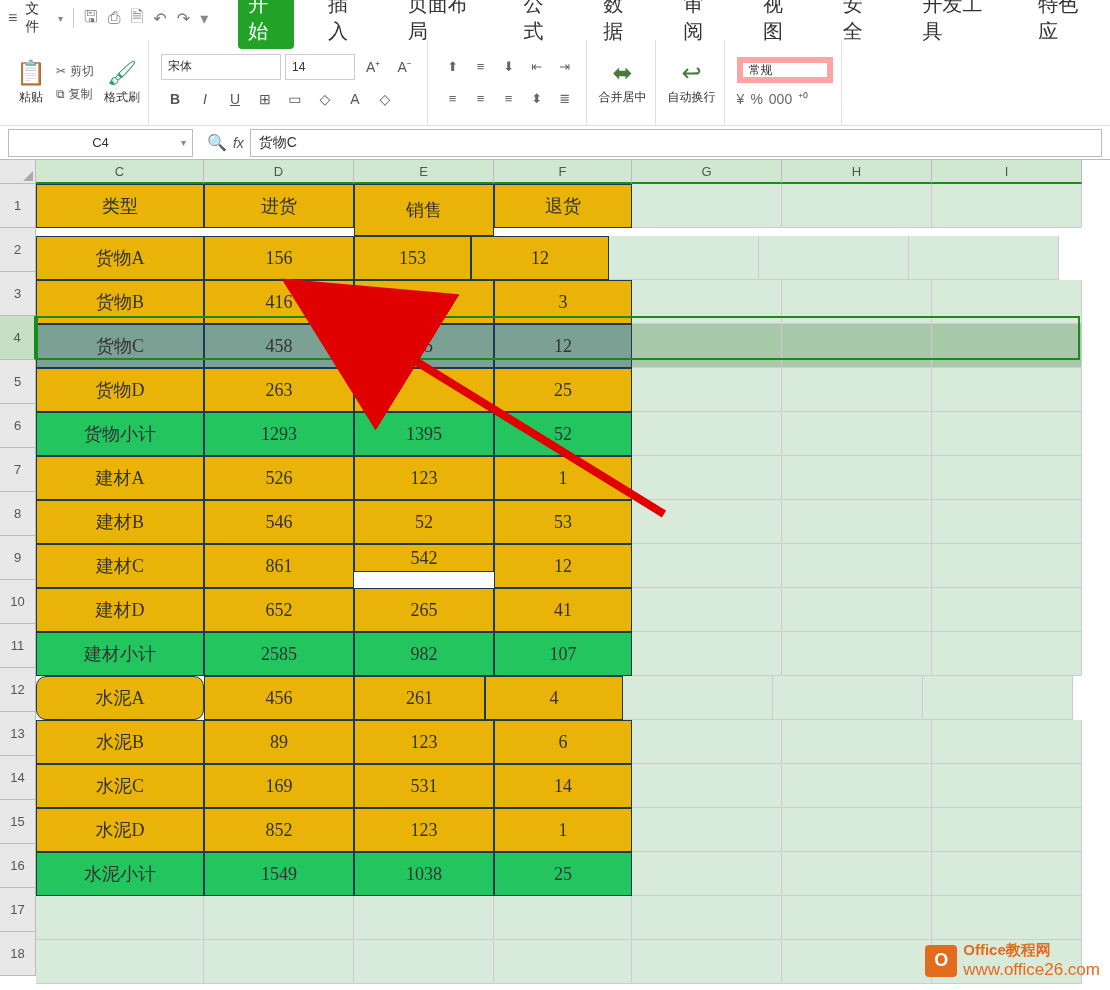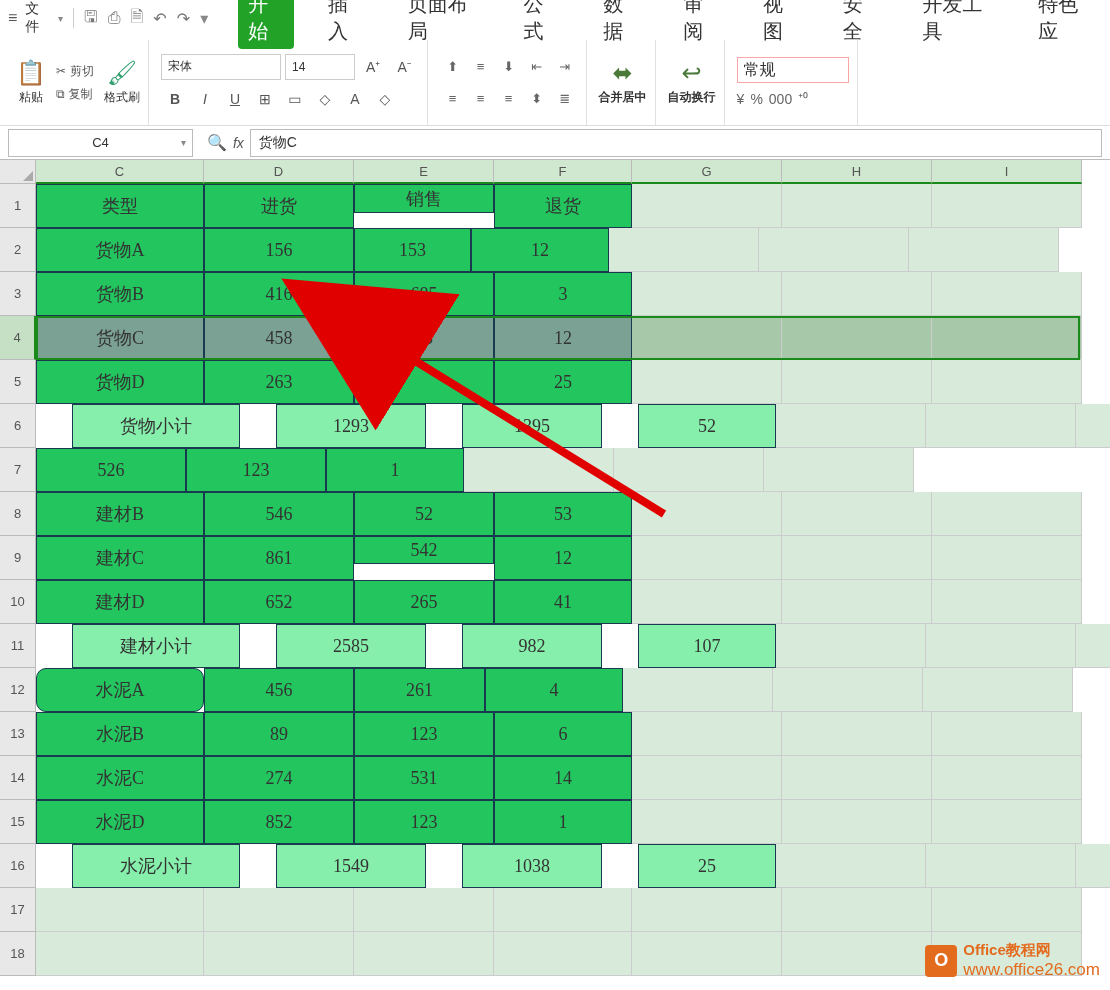--- a/index.html
+++ b/index.html
@@ -39,24 +39,24 @@
 .underline-color { border-bottom: 2px solid #d00; }
 .font-color { border-bottom: 2px solid #d00; }
 .fill-color { border-bottom: 2px solid #fc0; }
 
 .align-group { display: flex; flex-direction: column; gap: 6px; }
 .align-row { display: flex; gap: 2px; }
 .align-row button { width: 26px; height: 26px; background: none; border: none; font-size: 13px; color: #666; }
 
 .big-btn { display: flex; flex-direction: column; align-items: center; justify-content: center; gap: 2px; padding: 0 8px; }
 .big-btn-icon { font-size: 24px; color: #4a7a3a; }
-.big-btn-label { font-size: 12px; font-weight: bold; }
+.big-btn-label { font-size: 12px; }
 
 .numfmt { display: flex; flex-direction: column; gap: 6px; padding: 0 8px; }
-.numfmt-combo { width: 112px; height: 26px; border: 1px solid #fca5a5; padding: 0 6px; font-size: 16px; display: flex; align-items: center; }
+.numfmt-combo { width: 96px; height: 26px; border: 6px solid #fca5a5; padding: 0 6px; font-size: 12px; display: flex; align-items: center; }
 .numfmt-row { display: flex; gap: 6px; align-items: center; font-size: 14px; color: #666; }
 
 
 .formula-bar { display: flex; align-items: center; height: 34px; border-bottom: 1px solid #bbb; }
 .namebox { width: 185px; height: 28px; border: 1px solid #bbb; margin: 0 8px; text-align: center; display: flex; align-items: center; justify-content: center; position: relative; }
 .namebox-chevron { position: absolute; right: 6px; color: #888; font-size: 10px; }
 .fx-zoom { font-size: 16px; color: #777; margin: 0 6px; }
 .fx-label { font-style: italic; font-size: 14px; color: #555; margin-right: 6px; }
 .formula-input { flex: 1; height: 28px; border: 1px solid #bbb; padding: 0 8px; font-size: 14px; display: flex; align-items: center; margin-right: 8px; }
 
@@ -68,22 +68,22 @@
 .col-header { background: #e8e8e8; border-right: 1px solid #bbb; border-bottom: 1px solid #bbb; display: flex; align-items: center; justify-content: center; color: #555; font-size: 13px; }
 .row-headers { position: absolute; left: 0; top: 24px; width: 36px; }
 .row-header { background: #e8e8e8; border-right: 1px solid #bbb; border-bottom: 1px solid #bbb; display: flex; align-items: center; justify-content: center; color: #555; font-size: 13px; }
 .cells { position: absolute; left: 36px; top: 24px; }
 .cell-row { display: flex; }
 .cell { border-right: 1px solid #ccc; border-bottom: 1px solid #ccc; display: flex; align-items: center; justify-content: center; font-family: SimSun, serif; font-size: 18px; }
 .cell-bg { background: #d8ebdb; }
 
 
 .tcell { border: 1px solid #1a3a50; }
-.tcell-blue { background: #22c55e; }
-.tcell-green { background: #86efac; margin-left: 36px; }
+.tcell-blue { background: #eab308; }
+.tcell-green { background: #22c55e; }
 
 
 .row-selected .cell { background: #a8c8aa !important; }
 .row-selected .tcell { background: #7ba094 !important; }
 .selection-border { position: absolute; border: 2px solid #1a8a1a; pointer-events: none; }
 .rowhdr-sel { background: #c5e0c5 !important; border-right: 2px solid #1a8a1a !important; }
 .col-header.hdr-top-sel { border-bottom: 2px solid #1a8a1a; background: #d0e8d0; }
 
 
 .arrow { position: absolute; pointer-events: none; }
@@ -249,21 +249,21 @@
       <div class="row-header" style="height: 44px;">14</div>
       <div class="row-header" style="height: 44px;">15</div>
       <div class="row-header" style="height: 44px;">16</div>
       <div class="row-header" style="height: 44px;">17</div>
       <div class="row-header" style="height: 44px;">18</div>
     </div>
   <div class="cells" id="cells">
       <div class="cell-row">
         <div class="cell cell-bg tcell tcell-blue" style="width: 168px; height: 44px;">类型</div>
         <div class="cell cell-bg tcell tcell-blue" style="width: 150px; height: 44px;">进货</div>
-        <div class="cell cell-bg tcell tcell-blue" style="width: 140px; height: 29px;">销售</div>
+        <div class="cell cell-bg tcell tcell-blue" style="width: 140px; height: 52px;">销售</div>
         <div class="cell cell-bg tcell tcell-blue" style="width: 138px; height: 44px;">退货</div>
         <div class="cell cell-bg" style="width: 150px; height: 44px;"></div>
         <div class="cell cell-bg" style="width: 150px; height: 44px;"></div>
         <div class="cell cell-bg" style="width: 150px; height: 44px;"></div>
       </div>
       <div class="cell-row">
         <div class="cell cell-bg tcell tcell-blue" style="width: 168px; height: 44px;">货物A</div>
         <div class="cell cell-bg tcell tcell-blue" style="width: 150px; height: 44px;">156</div>
         <div class="cell cell-bg tcell tcell-blue" style="width: 117px; height: 44px;">153</div>
         <div class="cell cell-bg tcell tcell-blue" style="width: 138px; height: 44px;">12</div>
@@ -301,20 +301,21 @@
       <div class="cell-row">
         <div class="cell cell-bg tcell tcell-green" style="width: 168px; height: 44px;">货物小计</div>
         <div class="cell cell-bg tcell tcell-green" style="width: 150px; height: 44px;">1293</div>
         <div class="cell cell-bg tcell tcell-green" style="width: 140px; height: 44px;">1395</div>
         <div class="cell cell-bg tcell tcell-green" style="width: 138px; height: 44px;">52</div>
         <div class="cell cell-bg" style="width: 150px; height: 44px;"></div>
         <div class="cell cell-bg" style="width: 150px; height: 44px;"></div>
         <div class="cell cell-bg" style="width: 150px; height: 44px;"></div>
       </div>
       <div class="cell-row">
+        <div class="cell cell-bg tcell tcell-blue" style="width: 168px; height: 44px;">建材A</div>
         <div class="cell cell-bg tcell tcell-blue" style="width: 150px; height: 44px;">526</div>
         <div class="cell cell-bg tcell tcell-blue" style="width: 140px; height: 44px;">123</div>
         <div class="cell cell-bg tcell tcell-blue" style="width: 138px; height: 44px;">1</div>
         <div class="cell cell-bg" style="width: 150px; height: 44px;"></div>
         <div class="cell cell-bg" style="width: 150px; height: 44px;"></div>
         <div class="cell cell-bg" style="width: 150px; height: 44px;"></div>
       </div>
       <div class="cell-row">
         <div class="cell cell-bg tcell tcell-blue" style="width: 168px; height: 44px;">建材B</div>
         <div class="cell cell-bg tcell tcell-blue" style="width: 150px; height: 44px;">546</div>
@@ -364,21 +365,21 @@
         <div class="cell cell-bg tcell tcell-blue" style="width: 168px; height: 44px;">水泥B</div>
         <div class="cell cell-bg tcell tcell-blue" style="width: 150px; height: 44px;">89</div>
         <div class="cell cell-bg tcell tcell-blue" style="width: 140px; height: 44px;">123</div>
         <div class="cell cell-bg tcell tcell-blue" style="width: 138px; height: 44px;">6</div>
         <div class="cell cell-bg" style="width: 150px; height: 44px;"></div>
         <div class="cell cell-bg" style="width: 150px; height: 44px;"></div>
         <div class="cell cell-bg" style="width: 150px; height: 44px;"></div>
       </div>
       <div class="cell-row">
         <div class="cell cell-bg tcell tcell-blue" style="width: 168px; height: 44px;">水泥C</div>
-        <div class="cell cell-bg tcell tcell-blue" style="width: 150px; height: 44px;">274</div>
+        <div class="cell cell-bg tcell tcell-blue" style="width: 150px; height: 44px;">169</div>
         <div class="cell cell-bg tcell tcell-blue" style="width: 140px; height: 44px;">531</div>
         <div class="cell cell-bg tcell tcell-blue" style="width: 138px; height: 44px;">14</div>
         <div class="cell cell-bg" style="width: 150px; height: 44px;"></div>
         <div class="cell cell-bg" style="width: 150px; height: 44px;"></div>
         <div class="cell cell-bg" style="width: 150px; height: 44px;"></div>
       </div>
       <div class="cell-row">
         <div class="cell cell-bg tcell tcell-blue" style="width: 168px; height: 44px;">水泥D</div>
         <div class="cell cell-bg tcell tcell-blue" style="width: 150px; height: 44px;">852</div>
         <div class="cell cell-bg tcell tcell-blue" style="width: 140px; height: 44px;">123</div>

